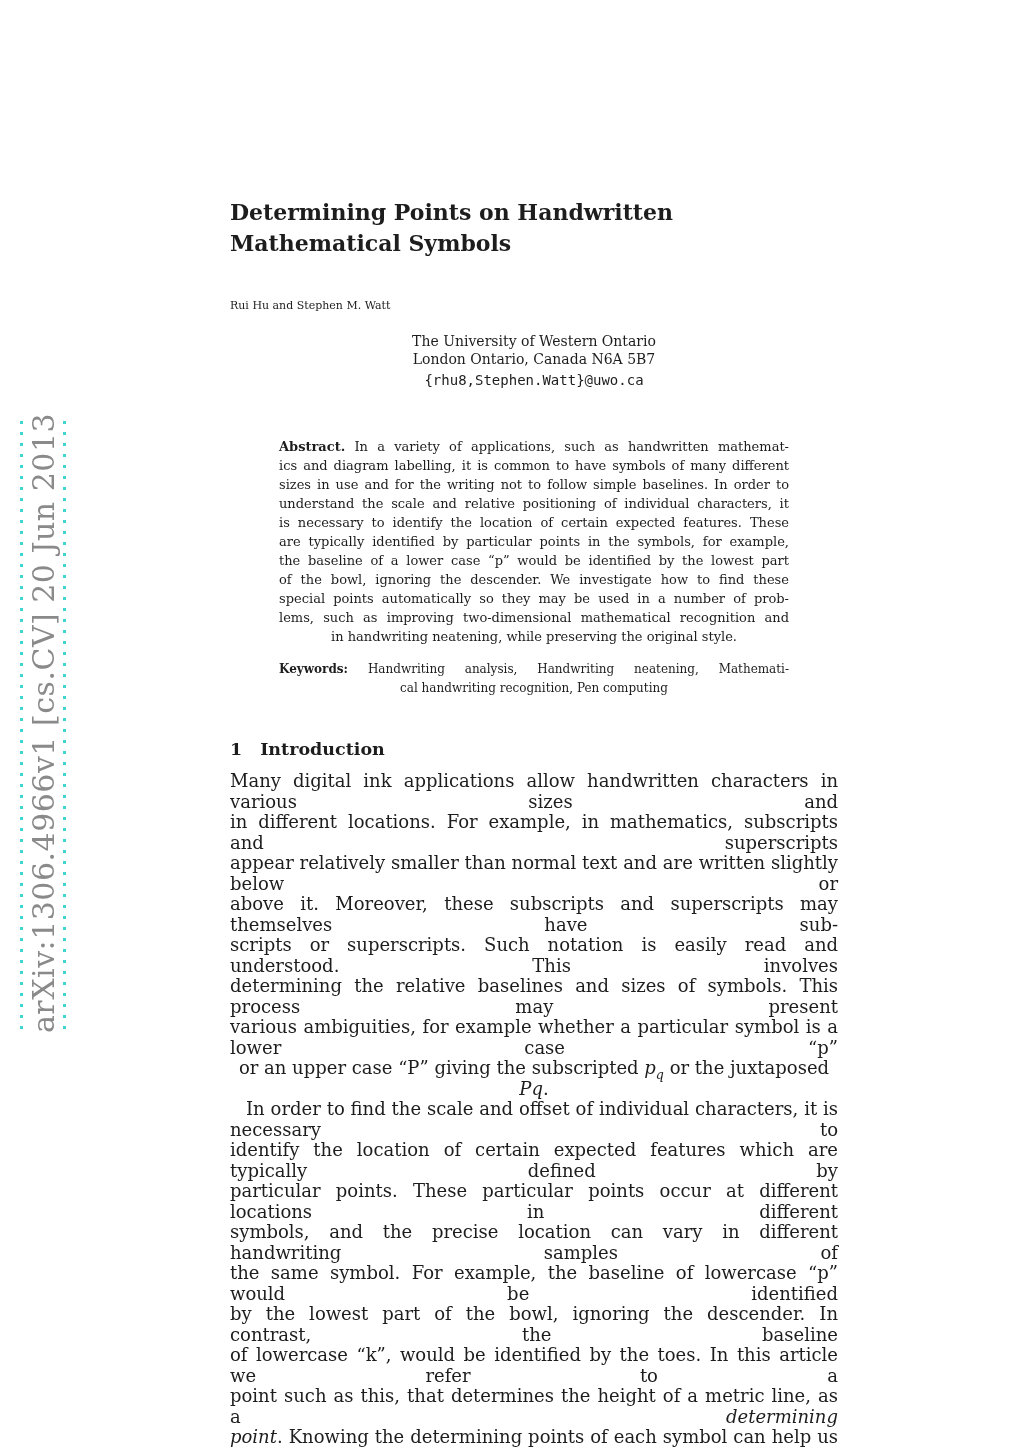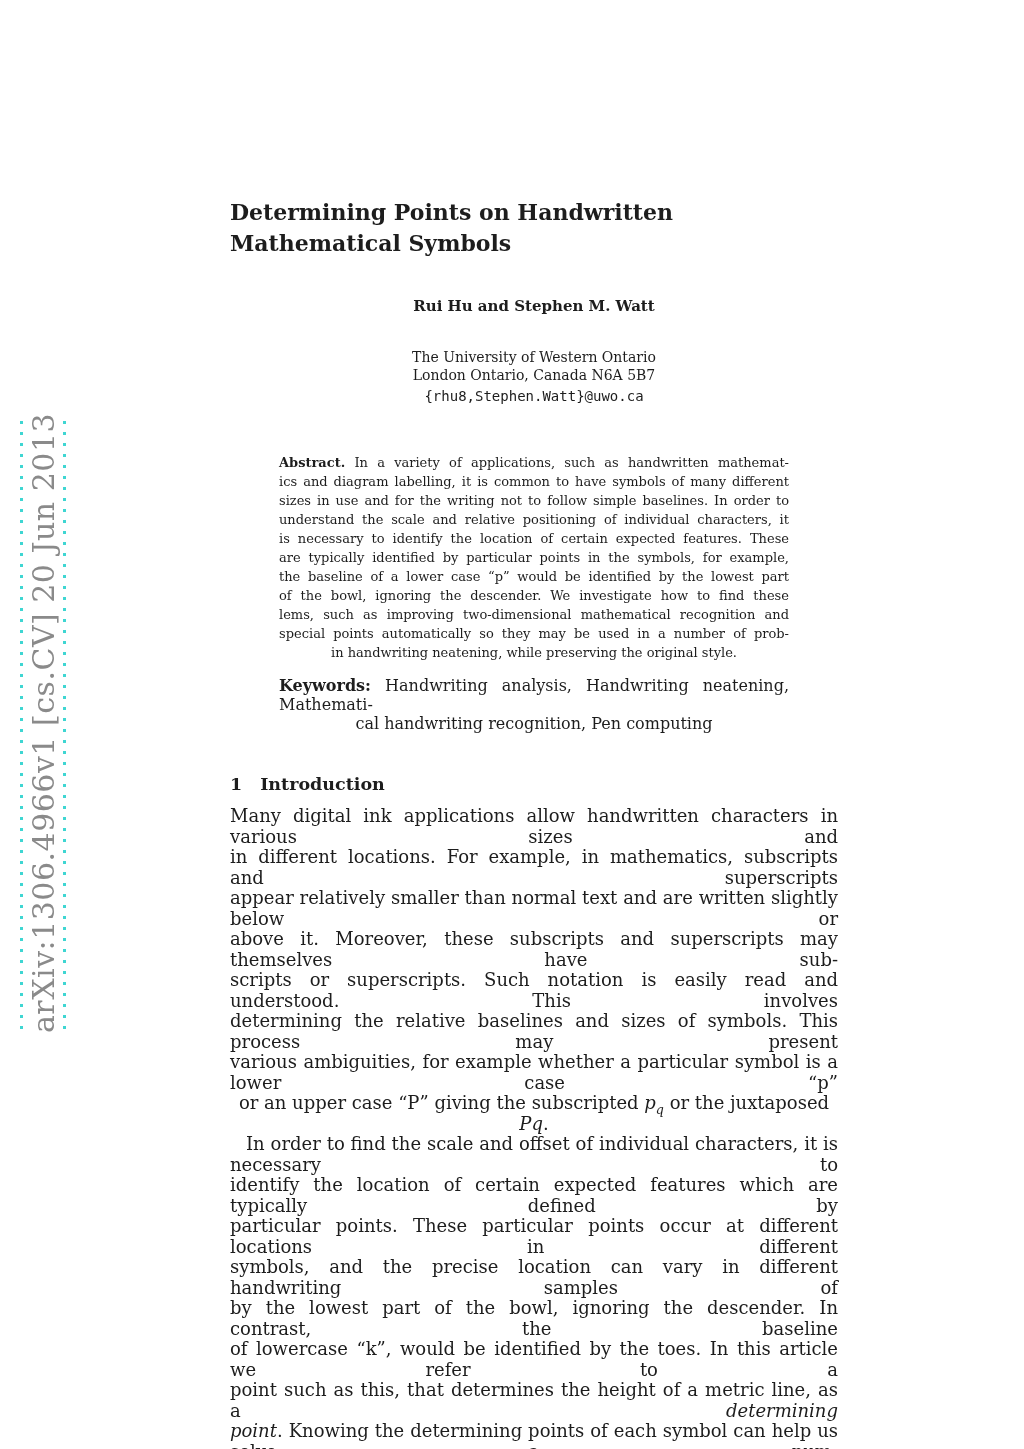--- a/index.html
+++ b/index.html
@@ -19,26 +19,26 @@
     background-image:repeating-linear-gradient(90deg,#3fd6d2 0 3px,transparent 3px 11px);
   }
   .stamp .dotline.top { top:0; }
   .stamp .dotline.bottom { bottom:0; }
   .stamp-text { font-size:30px; color:#8a8a8a; letter-spacing:0.5px; white-space:nowrap; }
 
   
   .content { position:absolute; left:230px; top:197px; width:608px; }
 
   .title { text-align:left; font-weight:bold; font-size:22px; line-height:31px; }
-  .authors { text-align:center; font-size:15px; line-height:20px; margin-top:37px;font-weight:bold; }
-  .affil { text-align:center; font-size:14px; line-height:18px; margin-top:32px; }
+  .authors { font-size:11px; line-height:20px; margin-top:37px; }
+  .affil { text-align:center; font-size:14px; line-height:18px; margin-top:16px; }
   .email { text-align:center; font-family:"DejaVu Sans Mono", monospace; font-size:14px; line-height:18px; margin-top:3px; }
 
   .abstract { margin:48px auto 0 auto; width:510px; font-size:13px; line-height:19px; }
-  .keywords { margin:14px auto 4px auto; width:510px; font-size:16px; line-height:19px; }
+  .keywords { margin:14px auto 4px auto; width:510px; font-size:12px; line-height:19px; }
 
   .jline { text-align:justify; text-align-last:justify; }
   .lline { text-align:center; }
   .lbl { font-weight:bold; }
 
   .heading { margin-top:39px; font-size:17.5px; font-weight:bold; line-height:24px; }
   .heading .num { display:inline-block; margin-right:18px; }
 
   .body-text { margin-top:10px; font-size:18px; line-height:20.5px; }
   .indent { text-indent:16px; }
@@ -78,22 +78,22 @@
         <span>In a variety of applications, such as handwritten mathemat-</span>
       </div>
       <div>
           <div class="jline">ics and diagram labelling, it is common to have symbols of many different</div>
           <div class="jline">sizes in use and for the writing not to follow simple baselines. In order to</div>
           <div class="jline">understand the scale and relative positioning of individual characters, it</div>
           <div class="jline">is necessary to identify the location of certain expected features. These</div>
           <div class="jline">are typically identified by particular points in the symbols, for example,</div>
           <div class="jline">the baseline of a lower case “p” would be identified by the lowest part</div>
           <div class="jline">of the bowl, ignoring the descender. We investigate how to find these</div>
+          <div class="jline">special points automatically so they may be used in a number of prob-</div>
           <div class="jline">lems, such as improving two-dimensional mathematical recognition and</div>
-          <div class="jline">special points automatically so they may be used in a number of prob-</div>
         </div>
       <div class="lline">in handwriting neatening, while preserving the original style.</div>
     </div>
 
     <div class="keywords">
       <div class="jline">
         <span class="lbl">Keywords:</span>
         <span>Handwriting analysis, Handwriting neatening, Mathemati-</span>
       </div>
       <div class="lline">cal handwriting recognition, Pen computing</div>
@@ -117,20 +117,21 @@
           </div>
         <div class="lline"><span>or an upper case “P” giving the subscripted </span><span class="it">p</span><sub class="math it">q</sub><span> or the juxtaposed </span><span class="it">Pq</span><span>.</span></div>
       </div>
 
       <div>
         <div class="jline indent">In order to find the scale and offset of individual characters, it is necessary to</div>
         <div>
             <div class="jline">identify the location of certain expected features which are typically defined by</div>
             <div class="jline">particular points. These particular points occur at different locations in different</div>
             <div class="jline">symbols, and the precise location can vary in different handwriting samples of</div>
+            <div class="jline">the same symbol. For example, the baseline of lowercase “p” would be identified</div>
             <div class="jline">by the lowest part of the bowl, ignoring the descender. In contrast, the baseline</div>
             <div class="jline">of lowercase “k”, would be identified by the toes. In this article we refer to a</div>
           </div>
         <div class="jline"><span>point such as this, that determines the height of a metric line, as a </span><span class="it">determining</span></div>
         <div class="jline"><span class="it">point</span><span>. Knowing the determining points of each symbol can help us solve a num-</span></div>
         <div class="jline">ber of problems. For example, one can use the determining points to improve</div>
       </div>
 
     </div>
 

